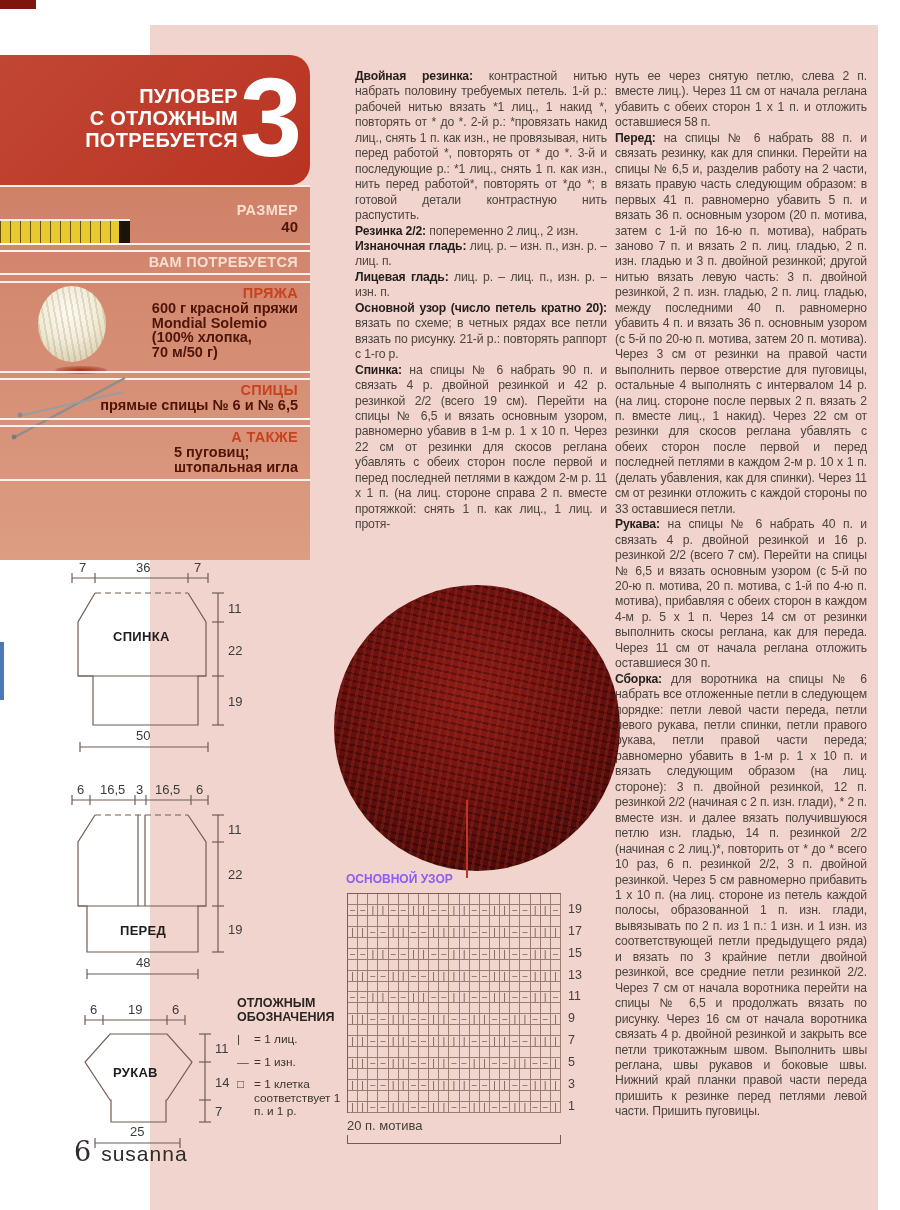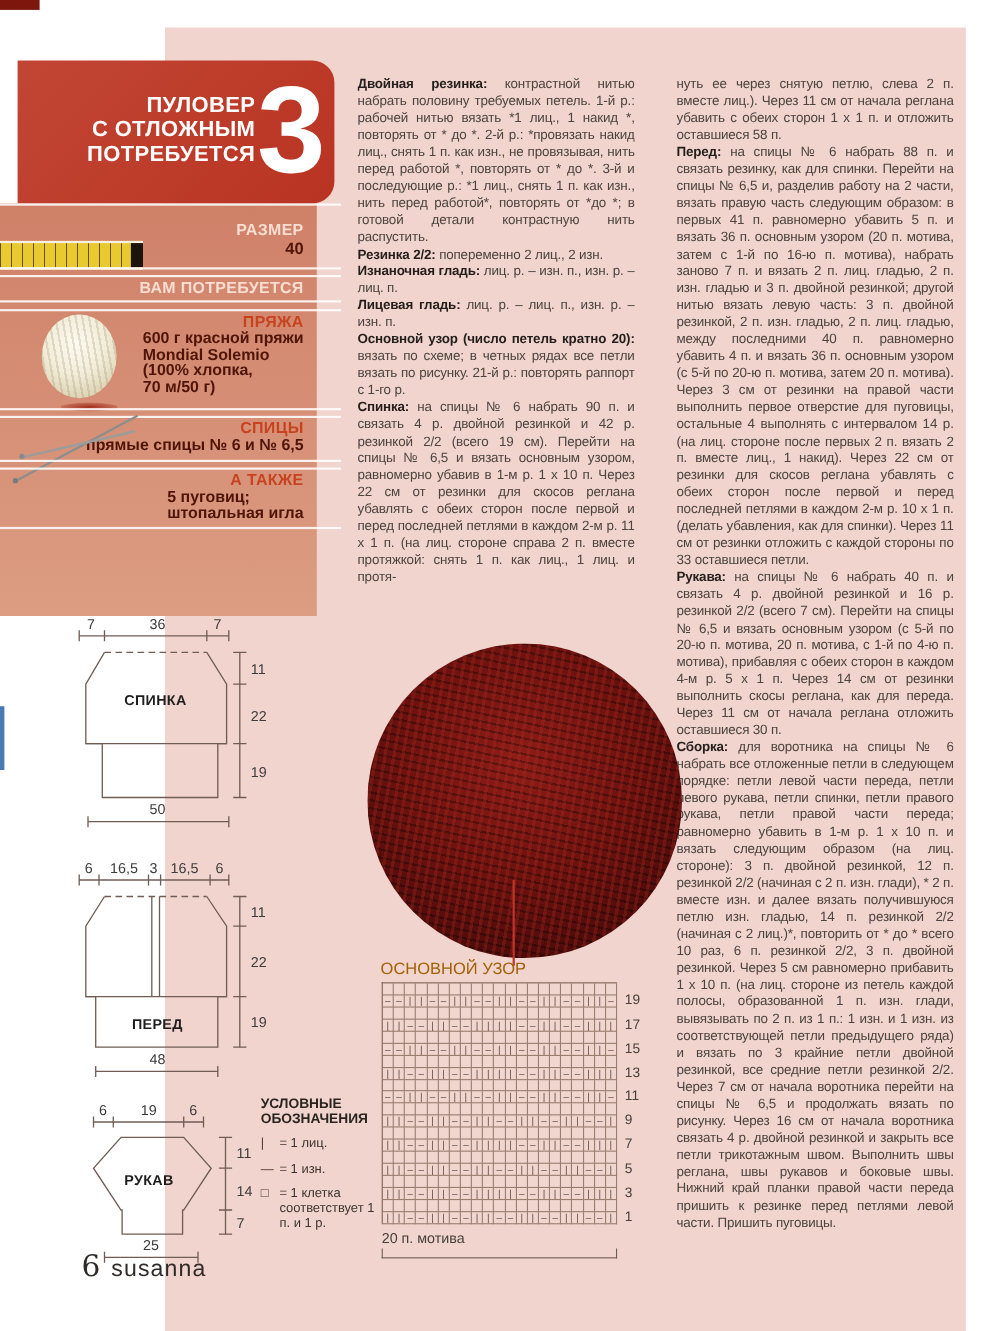--- a/index.html
+++ b/index.html
@@ -2,30 +2,30 @@
 <html lang="ru"><head>
 <meta charset="utf-8">
 <style>
   html,body{margin:0;padding:0;background:#ffffff;}
   .page{position:relative;width:900px;height:1210px;overflow:hidden;background:#ffffff;
         font-family:"Liberation Sans", sans-serif;}
   .pink-bg{position:absolute;left:150px;top:25px;width:728px;height:1185px;background:#f1d4cd;}
   .corner-sq{position:absolute;left:0;top:0;width:36px;height:9px;background:#7d170e;}
 
   
-  .title-box{position:absolute;left:16px;top:55px;width:288px;height:130px;
+  .title-box{position:absolute;left:0;top:55px;width:310px;height:130px;
              background:linear-gradient(135deg,#c24634,#b93322);
              border-radius:0 20px 20px 0;}
   .title-text{position:absolute;right:72px;top:30px;text-align:right;color:#fff;
               font-weight:bold;font-size:20px;line-height:22px;letter-spacing:.3px;}
   .big-num{position:absolute;right:8px;top:-12px;color:#fff;font-weight:bold;
            font-size:112px;line-height:150px;}
 
   
-  .side-panel{position:absolute;left:0;top:185px;width:288px;height:375px;
+  .side-panel{position:absolute;left:0;top:185px;width:310px;height:375px;
               background:linear-gradient(180deg,#cf8168,#dc9d83);}
   .stripe{position:absolute;left:0;width:310px;height:2px;background:rgba(255,255,255,.88);}
   .ph{position:absolute;right:12px;font-weight:bold;font-size:14.5px;letter-spacing:.3px;}
   .ph.pale{color:#f8ddd0;}
   .ph.red{color:#c7431f;}
   .pv{position:absolute;right:12px;text-align:left;font-weight:bold;font-size:14.5px;
       line-height:14px;color:#4f1408;}
   .tape{position:absolute;left:0;top:34px;width:130px;height:22px;background:#e9c930;
         background-image:repeating-linear-gradient(90deg,rgba(60,40,0,.75) 0 1px,transparent 1px 10px);
         border-top:2px solid #f6efe2;border-bottom:2px solid #f6efe2;}
@@ -37,21 +37,21 @@
              background:repeating-linear-gradient(80deg,rgba(120,105,70,.18) 0 2px,transparent 2px 6px);}
   .yarn-shadow{position:absolute;left:55px;top:181px;width:52px;height:8px;border-radius:50%;
              background:radial-gradient(#a32f1e,rgba(163,47,30,0));}
   .needles-svg{position:absolute;left:5px;top:185px;}
 
   
   .col{position:absolute;top:69px;width:252px;color:#4b443f;font-size:12.2px;
        line-height:15.45px;text-align:justify;letter-spacing:-0.15px;overflow:hidden;}
   .col p{margin:0;}
   .col b{color:#241f1c;}
-  .col1{left:325px;height:500px;}
+  .col1{left:355px;height:500px;}
   .col2{left:615px;height:1078px;}
 
   
   .swatch{position:absolute;left:334px;top:585px;width:286px;height:286px;border-radius:50%;
           background:
             repeating-linear-gradient(100deg,rgba(175,45,35,.28) 0 3px,rgba(0,0,0,0) 3px 8px),
             repeating-linear-gradient(12deg,rgba(0,0,0,.30) 0 2px,rgba(0,0,0,0) 2px 7px),
             radial-gradient(circle at 48% 38%,#8e1d17 0%,#6d120f 45%,#4f0c0a 75%,#3c0907 100%);}
   .leader-line{position:absolute;left:466px;top:800px;width:2px;height:78px;background:#c03527;}
 
@@ -61,21 +61,21 @@
   .schem text.lbl{font-weight:bold;fill:#1e1e1e;font-size:13px;letter-spacing:.3px;}
   .schem line,.schem polyline,.schem path,.schem rect{stroke:#6f5d54;stroke-width:1.2;fill:none;}
 
   
   .legend{position:absolute;left:237px;top:996px;width:108px;color:#2a2521;}
   .legend .lt{font-weight:bold;font-size:12.5px;line-height:14px;}
   .legend .li{display:flex;margin-top:9px;font-size:11.8px;line-height:13.5px;color:#3c342e;}
   .legend .sym{width:17px;flex:0 0 17px;color:#4a3d34;}
 
   
-  .chart-title{position:absolute;left:346px;top:872px;font-weight:normal;font-size:15px;color:#a16207;}
+  .chart-title{position:absolute;left:346px;top:872px;font-weight:bold;font-size:12px;color:#8b5cf6;}
   .chart-grid{position:absolute;left:347px;top:893px;display:grid;
               grid-template-columns:repeat(21,10.15px);grid-auto-rows:10.95px;
               border-top:1px solid #7c6053;border-left:1px solid #7c6053;background:rgba(255,255,255,.06);}
   .chart-grid .cell{border-right:1px solid #9b7d6f;border-bottom:1px solid #9b7d6f;
               font-size:9px;line-height:10.5px;text-align:center;color:#5f4b41;}
   .chart-nums{position:absolute;left:568px;top:893px;width:24px;}
   .chart-nums div{height:10.95px;font-size:12.5px;line-height:11px;color:#45403b;}
   .chart-measure{position:absolute;left:347px;top:1118px;width:214px;
                  font-size:13px;color:#45403b;}
   .chart-measure .mline{margin-top:2px;height:8px;border-bottom:1.2px solid #6f5d54;
@@ -246,21 +246,21 @@
     <text x="160" y="53">11</text>
     <text x="160" y="87">14</text>
     <text x="160" y="116">7</text>
     <text x="75" y="136">25</text>
     <line x1="40" y1="143" x2="125" y2="143"></line>
       <line x1="40" y1="138" x2="40" y2="148"></line>
       <line x1="125" y1="138" x2="125" y2="148"></line>
   </svg>
 
   <div class="legend">
-    <div class="lt">УСЛОВНЫЕ</div>
+    <div class="lt">ОТЛОЖНЫМ</div>
     <div class="lt">ОБОЗНАЧЕНИЯ</div>
     <div class="li">
       <span class="sym">|</span>
       <span>= 1 лиц.</span>
     </div>
     <div class="li">
       <span class="sym">—</span>
       <span>= 1 изн.</span>
     </div>
     <div class="li">

